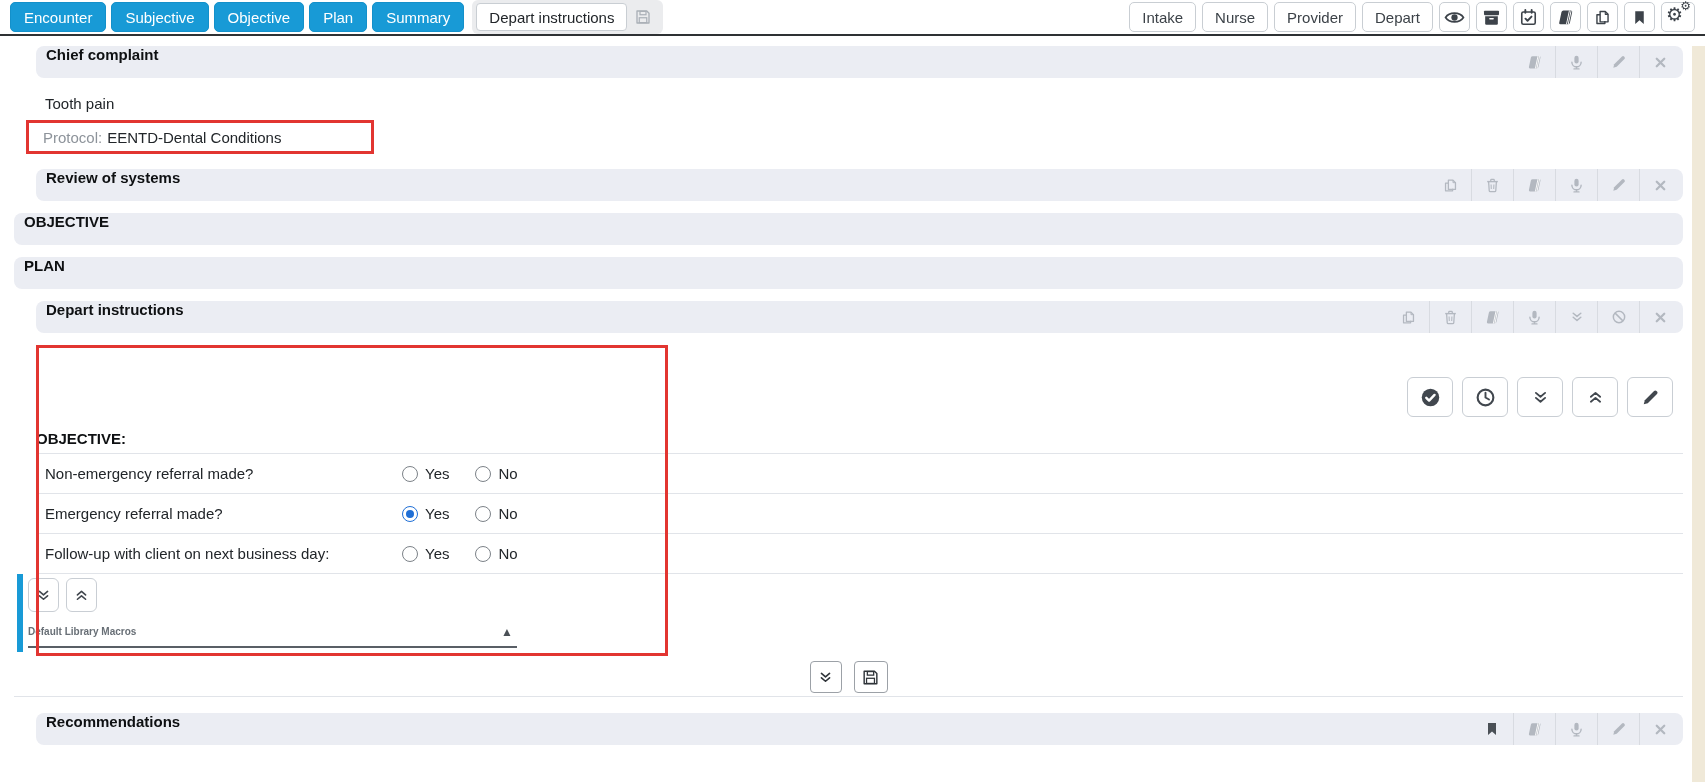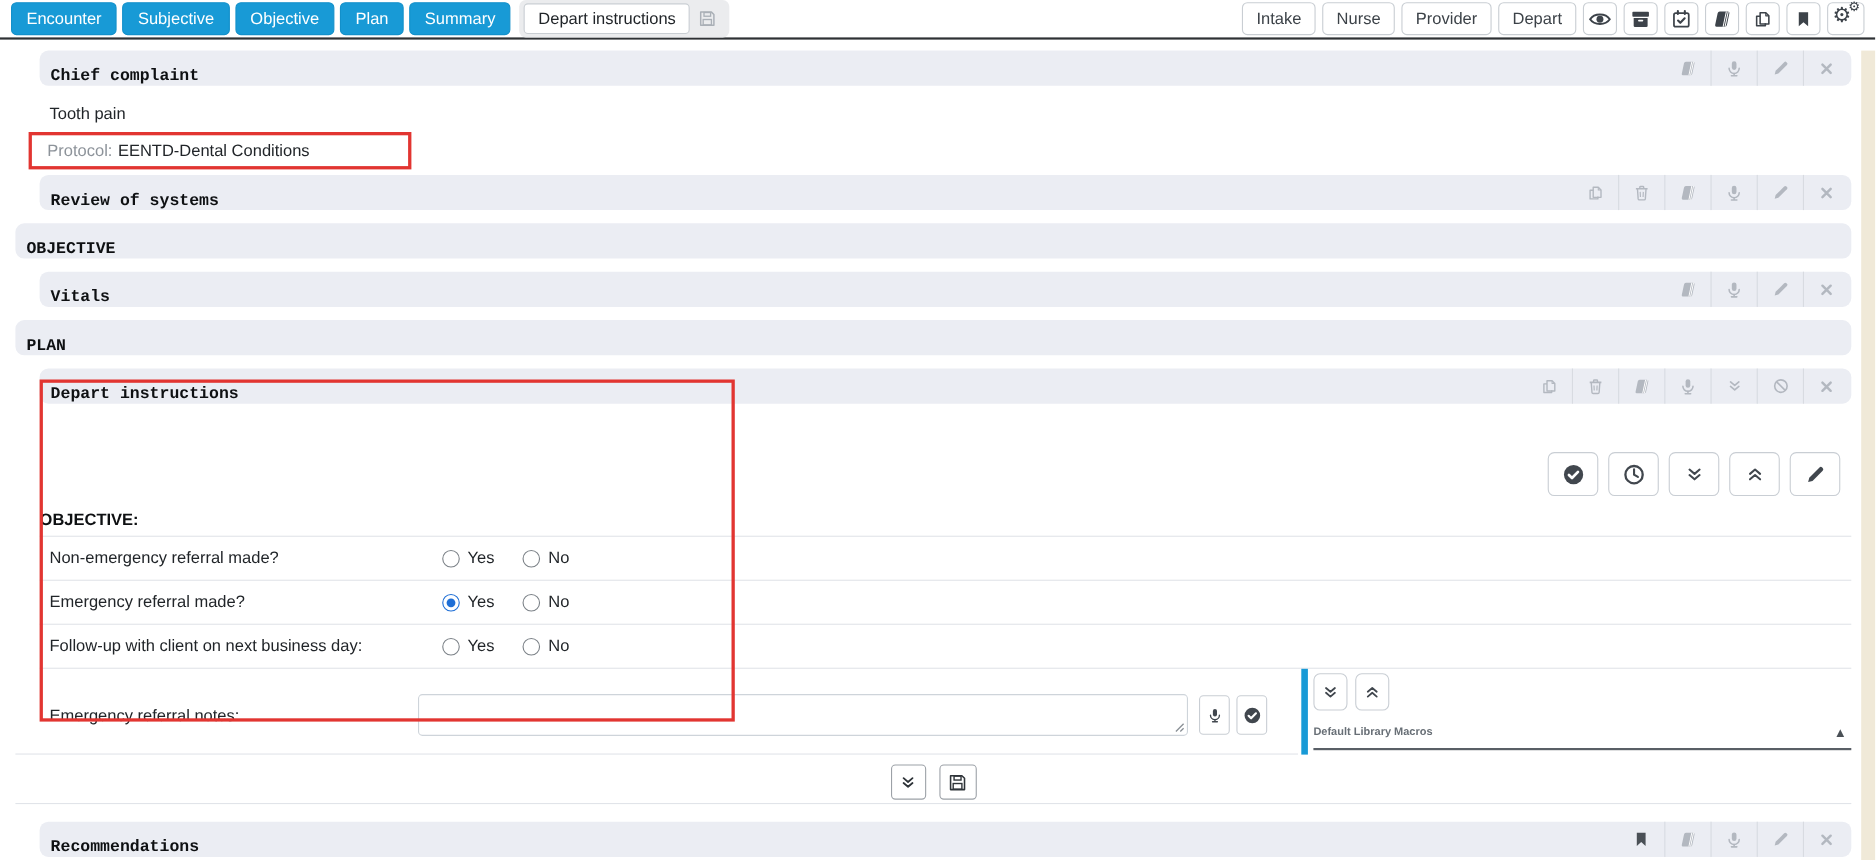--- a/index.html
+++ b/index.html
@@ -40,44 +40,43 @@
   }
   .gears { position:relative; width:22px; height:22px; color:#3d434a; }
   .gears .g1 { position:absolute; left:-1px; top:-2px; font-size:19px; line-height:22px; }
   .gears .g2 { position:absolute; right:-2px; top:-6px; font-size:12px; line-height:12px; }
 
   
   .content { padding:10px 22px 0 14px; }
   .scroll-strip { position:absolute; right:0; top:46px; bottom:0; width:13px; background:#f0e9d8; }
 
   .sec-hdr {
-    background:#ebedf3; border-radius:8px; height:32px; display:flex; align-items:flex-end;
+    background:#ebedf3; border-radius:8px; height:32px; display:flex; align-items:flex-start;
     padding:0 2px 0 10px;
-    font-family:Liberation Mono, monospace;
   }
   .sec-hdr.inset { margin-left:22px; }
   .sec-hdr .title { font-weight:bold; color:#0e1012; }
   .hicons { margin-left:auto; display:flex; align-items:stretch; }
   .hicon {
     display:flex; align-items:center; justify-content:center; width:42px; height:32px;
     color:#b3b8c0; border-left:1px solid #d8dbe1; cursor:pointer;
   }
   .hicon:first-child { border-left:none; }
   .hicon.dark { color:#4a5056; }
 
   .plain-text { margin:16px 0 0 31px; line-height:20px; }
 
   .protocol-box {
     margin:6px 0 0 12px; width:348px; height:34px; border:3px solid #e23531;
     display:flex; align-items:center; padding-left:14px; gap:5px; background:#fff;
   }
   .protocol-label { color:#8d939a; }
   .protocol-value { color:#212529; }
 
-  .mt4 { margin-top:5px;gap:36px; } .mt12 { margin-top:12px; }
+  .mt4 { margin-top:15px;gap:36px; } .mt12 { margin-top:12px; }
 
   
   .actions-row { display:flex; justify-content:flex-end; gap:9px; margin-top:44px; padding-right:10px; }
   .btn-action {
     width:46px; height:40px; background:#fff; border:1px solid #c9ced4; border-radius:6px;
     display:flex; align-items:center; justify-content:center; color:#41474e; cursor:pointer;
   }
 
   .referrals { margin-left:22px; }
   .ref-heading { font-weight:bold; padding:13px 0 6px 0; border-bottom:1px solid #e1e4e9; color:#0e1012; }
@@ -395,53 +394,20 @@
               </svg>
             </span>
           </div>
       </div>
     </div>
 
     <div class="sec-hdr mt12">
       <span class="title">OBJECTIVE</span>
     </div>
 
-    <div class="sec-hdr inset mt12">
-      <span class="title">Vitals</span>
-      <div class="hicons">
-        <div class="hicon">
-            <span>
-              <svg class="ic" width="17" height="17">
-                <use href="#i-book"></use>
-              </svg>
-            </span>
-          </div>
-        <div class="hicon">
-            <span>
-              <svg class="ic" width="17" height="17">
-                <use href="#i-mic"></use>
-              </svg>
-            </span>
-          </div>
-        <div class="hicon">
-            <span>
-              <svg class="ic" width="16" height="16">
-                <use href="#i-pencil"></use>
-              </svg>
-            </span>
-          </div>
-        <div class="hicon">
-            <span>
-              <svg class="ic" width="15" height="15">
-                <use href="#i-x"></use>
-              </svg>
-            </span>
-          </div>
-      </div>
-    </div>
 
     <div class="sec-hdr mt12">
       <span class="title">PLAN</span>
     </div>
 
     <div class="sec-hdr inset mt12">
       <span class="title">Depart instructions</span>
       <div class="hicons">
         <div class="hicon">
             <span>
@@ -573,45 +539,20 @@
           </span>
           <span class="radio-opt">
             <span class="radio"></span>
             <span>No</span>
           </span>
         </div>
       </div>
     </div>
 
     <div class="notes-region">
-      <div class="notes-left">
-        <div class="notes-label">Emergency referral notes:</div>
-        <div class="ta-wrap">
-          <textarea style=""></textarea>
-          <span class="ta-corner">
-            <svg class="ic" width="9" height="9">
-                <path d="M8 1 L1 8 M8 5 L5 8" stroke="#8a9096" stroke-width="1.2" fill="none"></path>
-              </svg>
-          </span>
-        </div>
-        <button class="btn-mini m1">
-            <span>
-              <svg class="ic" width="15" height="15">
-                <use href="#i-mic"></use>
-              </svg>
-            </span>
-          </button>
-        <button class="btn-mini m2">
-            <span>
-              <svg class="ic" width="17" height="17">
-                <use href="#i-checkc"></use>
-              </svg>
-            </span>
-          </button>
-      </div>
 
       <div class="macros-panel">
         <div class="macros-top">
           <button class="btn-sm">
               <span>
                 <svg class="ic" width="15" height="15">
                   <use href="#i-chevdd"></use>
                 </svg>
               </span>
             </button>

